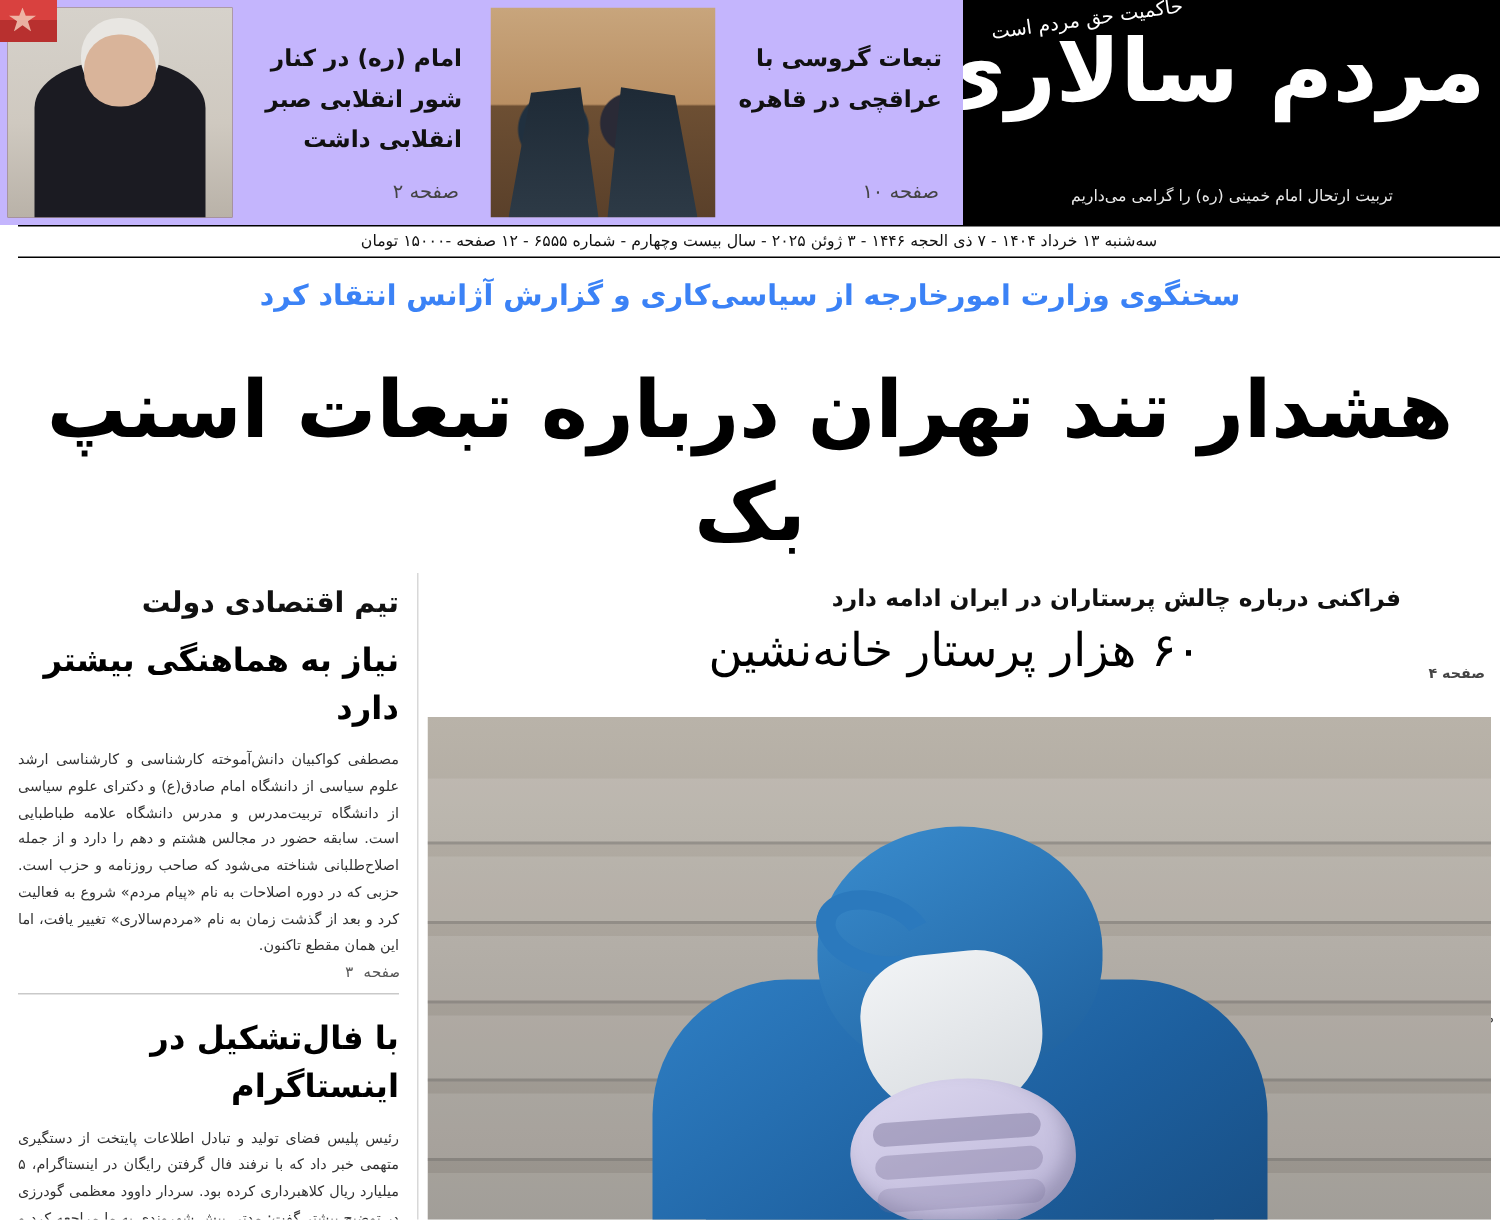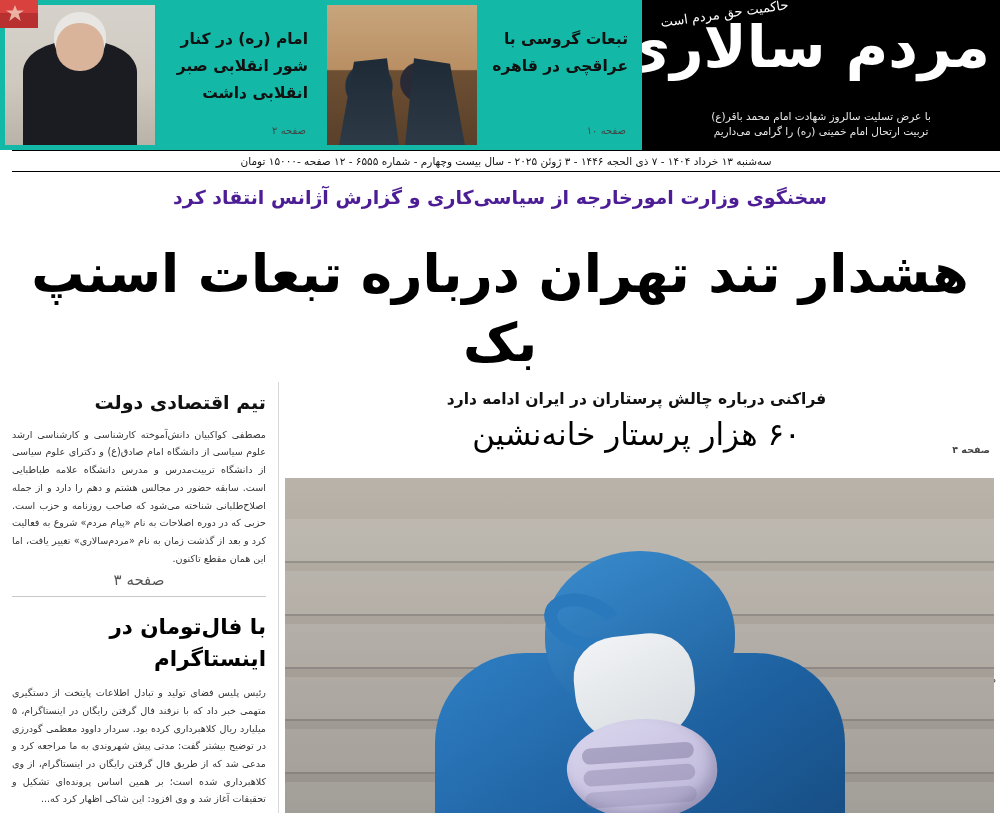--- a/index.html
+++ b/index.html
@@ -34,31 +34,31 @@
   .mh-sub1 {
     position:absolute; bottom:28px; right:12px; left:12px;
     text-align:center; font-size:10.5px; color:#e9e9e9; white-space:nowrap;
   }
   .mh-sub2 {
     position:absolute; bottom:13px; right:12px; left:12px;
     text-align:center; font-size:10.5px; color:#e9e9e9; white-space:nowrap;
   }
 
   
-  .teaser { position:relative; height:150px; background:#14b8a6; overflow:hidden; }
+  .teaser { position:relative; height:150px; background:#c4b5fd; overflow:hidden; }
   .teaser-1 { flex:0 0 320px; }
   .teaser-2 { flex:1 1 auto; }
   .teaser-text {
     position:absolute; top:26px; right:14px; width:150px;
     font-size:15.5px; line-height:1.75; font-weight:bold; color:#111;
     text-align:right;
   }
   .teaser-page {
     position:absolute; bottom:14px; right:16px;
-    font-size:10px; color:#444;
+    font-size:13px; color:#444;
   }
   .teaser-photo {
     position:absolute; top:5px; left:5px; bottom:5px; width:150px;
     overflow:hidden; background:#7b5a3a;
   }
   .photo-a {
     width:100%; height:100%;
     background:
       radial-gradient(circle at 28% 58%, #20303f 0 17%, rgba(32,48,63,0) 18%),
       radial-gradient(circle at 62% 55%, #2a2a36 0 16%, rgba(42,42,54,0) 17%),
@@ -85,35 +85,35 @@
 
   
   .dateline {
     height:22px; border-top:1.5px solid #000; border-bottom:1.5px solid #000;
     display:flex; align-items:center; justify-content:center;
     font-size:10.5px; color:#111; letter-spacing:0;margin-left:12px;
   }
 
   
   .lead { padding:10px 16px 4px; text-align:center; }
-  .lead-kicker { font-size:19px; font-weight:bold; color:#4c1d95; line-height:1.6; }
+  .lead-kicker { font-size:19px; font-weight:bold; color:#3b82f6; line-height:1.6; }
   .lead-head {
     font-size:53px; font-weight:bold; color:#000; line-height:1.3;
     margin-top:28px; letter-spacing:-1px;
   }
 
   
   .content { display:flex; height:505px; }
   .col-photo { flex:0 0 721px; position:relative; }
   .col-right { flex:1 1 auto; position:relative; border-right:1px solid #d8d8d8; }
 
   
   .feature-cap { position:relative; height:92px; padding:8px 12px 0 60px; }
   .feature-kicker {
-    font-size:15.5px; font-weight:bold; color:#111; text-align:center;
+    font-size:15.5px; font-weight:bold; color:#111; text-align:right;
     padding-right:54px;
   }
   .feature-head {
     font-size:31px; font-weight:normal; color:#000; text-align:center;
     margin-top:8px; padding-right:54px; letter-spacing:-0.5px;
   }
   .feature-page {
     position:absolute; right:10px; top:62px; font-size:9.5px; color:#444;font-weight:bold;
   }
   .lead-page { position:absolute; right:4px; top:292px; font-size:9.5px; color:#444; }
@@ -175,42 +175,41 @@
   .stories { padding:6px 12px 0 12px; }
   .story { position:relative; padding-bottom:6px; }
   .story + .story { border-top:none; }
   .st-kicker { font-size:19px; font-weight:bold; color:#111; text-align:right; line-height:1.5; }
   .st-head { font-size:21.5px; font-weight:bold; color:#000; text-align:right; margin-top:8px; line-height:1.5; }
   .st-body {
     font-size:9.6px; color:#333; text-align:justify; line-height:1.85;
     margin-top:9px;
   }
   .st-rule { border-top:1px solid #c9c9c9; margin:7px 0 0; }
-  .st-page { font-size:15px; color:#555; text-align:center; margin-top:3px; }
+  .st-page { font-size:10px; color:#555; text-align:right; margin-top:3px;font-family:Liberation Mono, monospace; }
 
   
   .corner-flag {
     position:absolute; top:0; left:0; width:38px; height:28px;
     background:linear-gradient(to bottom,#d9413f 0 48%, #b8302f 48% 100%);
   }
   .corner-flag:after{
     content:""; position:absolute; left:6px; top:5px; width:18px; height:16px;
     background:#f1c8b6; clip-path:polygon(50% 0,62% 34%,100% 34%,70% 57%,82% 100%,50% 74%,18% 100%,30% 57%,0 34%,38% 34%);
     opacity:.85;
   }
 </style>
 </head>
 <body>
 
 <div class="topbar">
 
   <div class="masthead">
     <div class="mh-slogan">حاکمیت حق مردم است</div>
     <div class="mh-title">مردم سالاری</div>
-    <div class="mh-sub1">با عرض تسلیت سالروز شهادت امام محمد باقر(ع)</div>
     <div class="mh-sub2">تربیت ارتحال امام خمینی (ره) را گرامی می‌داریم</div>
   </div>
 
   <div class="teaser teaser-1">
     <div class="teaser-text">تبعات گروسی با عراقچی در قاهره</div>
     <div class="teaser-page">صفحه ۱۰</div>
     <div class="teaser-photo">
       <div class="photo-a"></div>
     </div>
   </div>
@@ -262,26 +261,27 @@
         <div class="fp-hands"></div>
       </div>
     </div>
   </div>
 
   <div class="col-right">
     <div class="stories">
 
       <div class="story">
         <div class="st-kicker">تیم اقتصادی دولت</div>
+        <div class="st-head">نیاز به هماهنگی بیشتر دارد</div>
         <div class="st-body">مصطفی کواکبیان دانش‌آموخته کارشناسی و کارشناسی ارشد علوم سیاسی از دانشگاه امام صادق(ع) و دکترای علوم سیاسی از دانشگاه تربیت‌مدرس و مدرس دانشگاه علامه طباطبایی است. سابقه حضور در مجالس هشتم و دهم را دارد و از جمله اصلاح‌طلبانی شناخته می‌شود که صاحب روزنامه و حزب است. حزبی که در دوره اصلاحات به نام «پیام مردم» شروع به فعالیت کرد و بعد از گذشت زمان به نام «مردم‌سالاری» تغییر یافت، اما این همان مقطع تاکنون.</div>
         <div class="st-page">صفحه ۳</div>
         <div class="st-rule"></div>
       </div>
 
       <div class="story">
-        <div class="st-head">با فال‌تومان در اینستاگرام</div>
+        <div class="st-head">با فال‌تشکیل در اینستاگرام</div>
         <div class="st-body">رئیس پلیس فضای تولید و تبادل اطلاعات پایتخت از دستگیری متهمی خبر داد که با نرفند فال گرفتن رایگان در اینستاگرام، ۵ میلیارد ریال کلاهبرداری کرده بود. سردار داوود معظمی گودرزی در توضیح بیشتر گفت: مدتی پیش شهروندی به ما مراجعه کرد و مدعی شد که از طریق فال گرفتن رایگان در اینستاگرام، از وی کلاهبرداری شده است؛ بر همین اساس پرونده‌ای تشکیل و تحقیقات آغاز شد و وی افزود: این شاکی اظهار کرد که...</div>
 
       </div>
 
     </div>
   </div>
 </div>
 
 </body></html>

